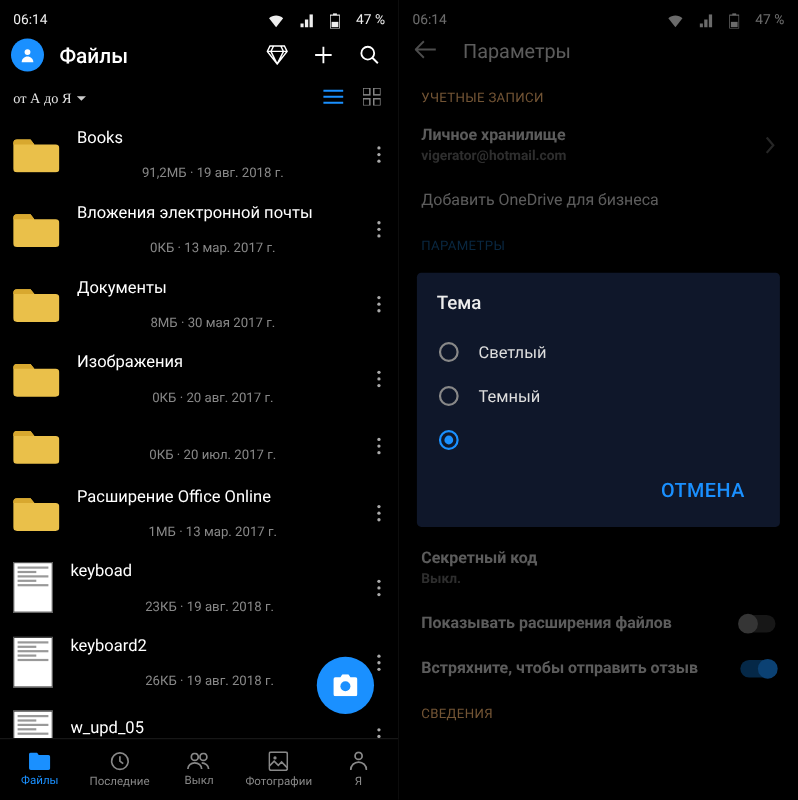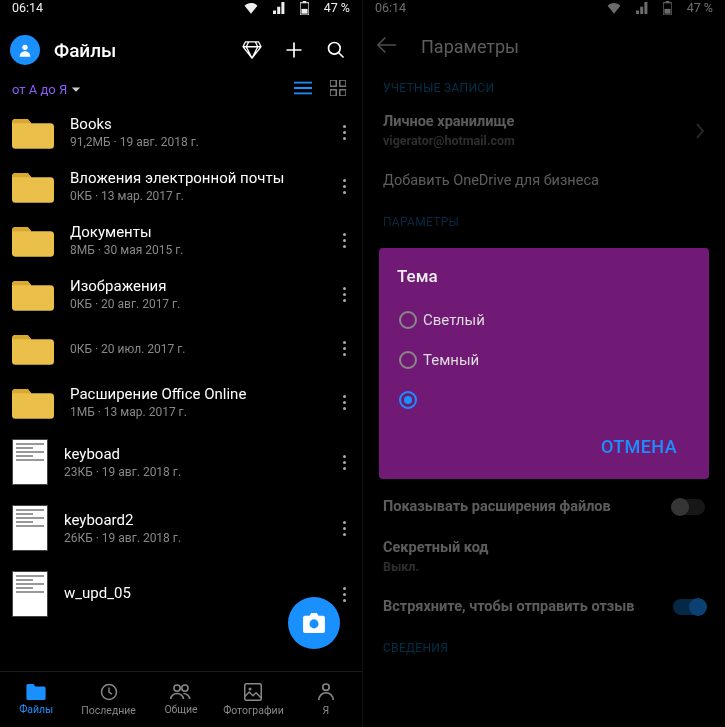--- a/index.html
+++ b/index.html
@@ -18,21 +18,21 @@
     height: 727px;
     background: #000;
     position: relative;
     overflow: hidden;
   }
   .panel.left { border-right: 1px solid #111; width: 363px;}
   .status-bar {
     height: 26px;
     display: flex;
     justify-content: space-between;
-    align-items: flex-start;
+    align-items: flex-end;
     padding: 0 12px;
     font-size: 12.5px;
     color: #eee;
   }
   .status-right { display: flex; align-items: center; gap: 15px; }
 
   
   .header {
     display: flex;
     align-items: center;
@@ -49,21 +49,21 @@
   .title { font-size: 19px; font-weight: 500; flex: 1; }
   .header-actions { display: flex; gap: 22px; align-items: center; padding-right: 6px;}
   .header-actions > * { display:flex; align-items:center; justify-content:center; }
 
   .sort-row {
     display: flex;
     align-items: center;
     padding: 6px 12px;
     gap: 6px;
   }
-  .sort-label { font-size: 13px; color: #8b5cf6; flex: 1; display:flex; align-items:center; gap:4px;}
+  .sort-label { font-size: 13px; color: #e5e5e5; flex: 1; display:flex; align-items:center; gap:4px;font-family:Liberation Serif, serif;}
   .view-toggle { display: flex; gap: 18px; align-items: center; padding-right:4px;}
 
   .file-list { overflow: hidden; }
   .file-row {
     display: flex;
     align-items: center;
     padding: 10px 6px 10px 12px;
     gap: 16px;
   }
   .folder-icon {
@@ -75,21 +75,21 @@
     background:#fff;
     border:1px solid #444;
     display:flex; flex-direction:column;
     padding:3px;
     gap:2px;
   }
   .doc-thumb .ln { height:2px; background:#999; }
   .doc-thumb .ln.s { width:60%; }
   .file-info { flex: 1; min-width:0;}
   .file-name { font-size: 15px; color: #fff; white-space:nowrap; overflow:hidden; text-overflow:ellipsis;}
-  .file-meta { font-size: 12px; color: #888; margin-top: 2px;}
+  .file-meta { font-size: 12px; color: #888; margin-top: 16px; text-align: center;}
   .overflow { padding: 6px 10px; color:#aaa; display:flex; flex-direction:column; gap:3px; align-items:center;}
   .overflow span{width:3px;height:3px;background:#aaa;border-radius:50%;}
 
   .fab {
     position: absolute;
     right: 22px;
     bottom: 78px;
     width: 52px; height: 52px;
     border-radius: 50%;
     background: #1a90ff;
@@ -117,21 +117,21 @@
 
   
   .settings-header {
     display:flex; align-items:center;
     padding: 10px 14px; gap: 24px;
   }
   .settings-title { font-size: 18px; color:#ccc; }
   .settings-body { padding: 0 0 0 0; }
   .section-header {
     font-size: 12px;
-    color: #0369a1;
+    color: #fdba74;
     padding: 14px 20px 6px;
     letter-spacing: .3px;
   }
   .setting-row {
     padding: 12px 20px;
     color:#ccc;
     font-size: 14.5px;
     display:flex;
     align-items:center;
   }
@@ -153,27 +153,27 @@
   .switch.on{ background:#0d5a9e;}
   .switch.on::after{ background:#1a90ff; right:-2px;}
 
   .dim-overlay{
     position:absolute; inset:0; background:rgba(0,0,0,.55);
   }
   .dialog {
     position:absolute;
     left:16px; right:16px;
     top: 248px;
-    background:#701a75;
+    background:#0f172a;
     border-radius:4px;
     padding: 18px 18px 8px;
   }
   .dialog-title{ font-size:17px; font-weight:500; margin-bottom:14px; color:#eee;}
   .radio-row{
-    display:flex; align-items:center; gap:6px;
+    display:flex; align-items:center; gap:18px;
     padding:11px 2px;
     font-size:15px;
     color:#ddd;
   }
   .radio{
     width:18px;height:18px;border:2px solid #888;border-radius:50%;
     position:relative; flex-shrink:0;
   }
   .radio.sel{ border-color:#1a90ff;}
   .radio.sel::after{
@@ -294,21 +294,21 @@
       </div>
       <div class="file-row">
         <div class="folder-icon">
           <svg width="42" height="34" viewBox="0 0 48 38">
             <path fill="#eac04a" d="M4 4h14l4 5h22a4 4 0 014 4v21a4 4 0 01-4 4H4a4 4 0 01-4-4V8a4 4 0 014-4z"></path>
             <path fill="#d8a82f" d="M4 4h14l4 5H0V8a4 4 0 014-4z"></path>
           </svg>
         </div>
         <div class="file-info">
           <div class="file-name">Документы</div>
-          <div class="file-meta">8МБ · 30 мая 2015 г.</div>
+          <div class="file-meta">8МБ · 30 мая 2017 г.</div>
         </div>
         <div class="overflow">
           <span></span>
           <span></span>
           <span></span>
         </div>
       </div>
       <div class="file-row">
         <div class="folder-icon">
           <svg width="42" height="34" viewBox="0 0 48 38">
@@ -435,21 +435,21 @@
           <path stroke="#888" stroke-width="2" d="M12 6v6l4 3"></path>
         </svg>
       <span>Последние</span>
     </div>
     <div class="nav-item">
       <svg width="22" height="16" viewBox="0 0 28 20">
           <circle cx="9" cy="5" r="4" fill="none" stroke="#888" stroke-width="2"></circle>
           <circle cx="19" cy="5" r="4" fill="none" stroke="#888" stroke-width="2"></circle>
           <path fill="none" stroke="#888" stroke-width="2" d="M1 19c0-4 3.5-7 8-7s8 3 8 7M17 12c4 0 8 3 8 7"></path>
         </svg>
-      <span>Общие</span>
+      <span>Выкл</span>
     </div>
     <div class="nav-item">
       <svg width="18" height="18" viewBox="0 0 24 24">
           <rect x="1" y="1" width="22" height="22" rx="2" fill="none" stroke="#888" stroke-width="2"></rect>
           <circle cx="8" cy="8" r="2" fill="#888"></circle>
           <path fill="none" stroke="#888" stroke-width="2" d="M1 18l6-6 5 5 4-4 7 7"></path>
         </svg>
       <span>Фотографии</span>
     </div>
     <div class="nav-item">
@@ -505,28 +505,28 @@
       <span>Добавить OneDrive для бизнеса</span>
     </div>
 
     <div class="section-header" style="color:#15578f;">ПАРАМЕТРЫ</div>
     <div style="height:210px"></div>
 
     <div class="setting-row">
       <span>Освобождение места на устройстве</span>
     </div>
     <div class="setting-row">
-      <div class="setting-main">Показывать расширения файлов</div>
-      <div class="switch off"></div>
-    </div>
-    <div class="setting-row">
       <div class="setting-main">
         <div>Секретный код</div>
         <div class="sub">Выкл.</div>
       </div>
+    </div>
+    <div class="setting-row">
+      <div class="setting-main">Показывать расширения файлов</div>
+      <div class="switch off"></div>
     </div>
     <div class="setting-row">
       <div class="setting-main">Встряхните, чтобы отправить отзыв</div>
       <div class="switch on"></div>
     </div>
     <div class="section-header">СВЕДЕНИЯ</div>
   </div>
 
   <div class="dim-overlay"></div>
   <div class="dialog">

